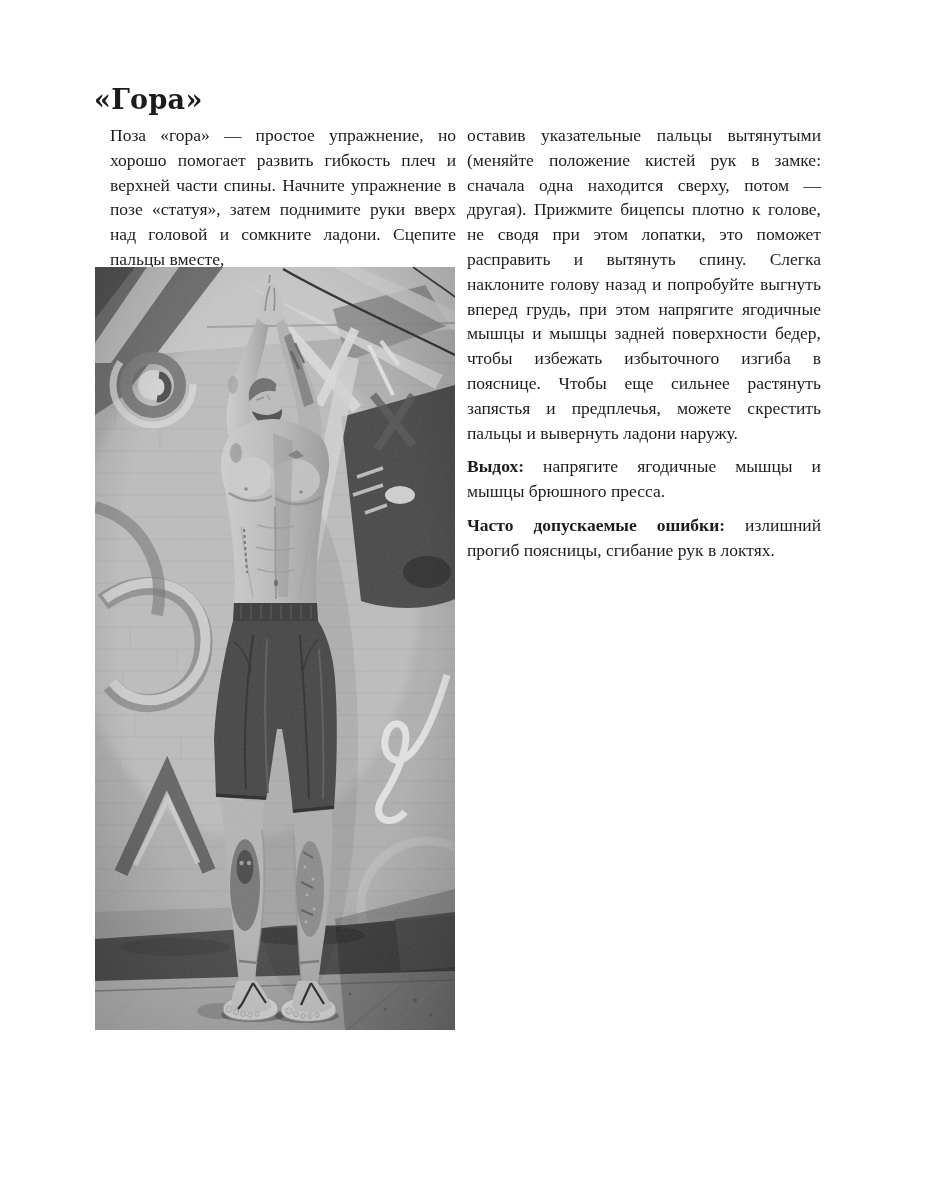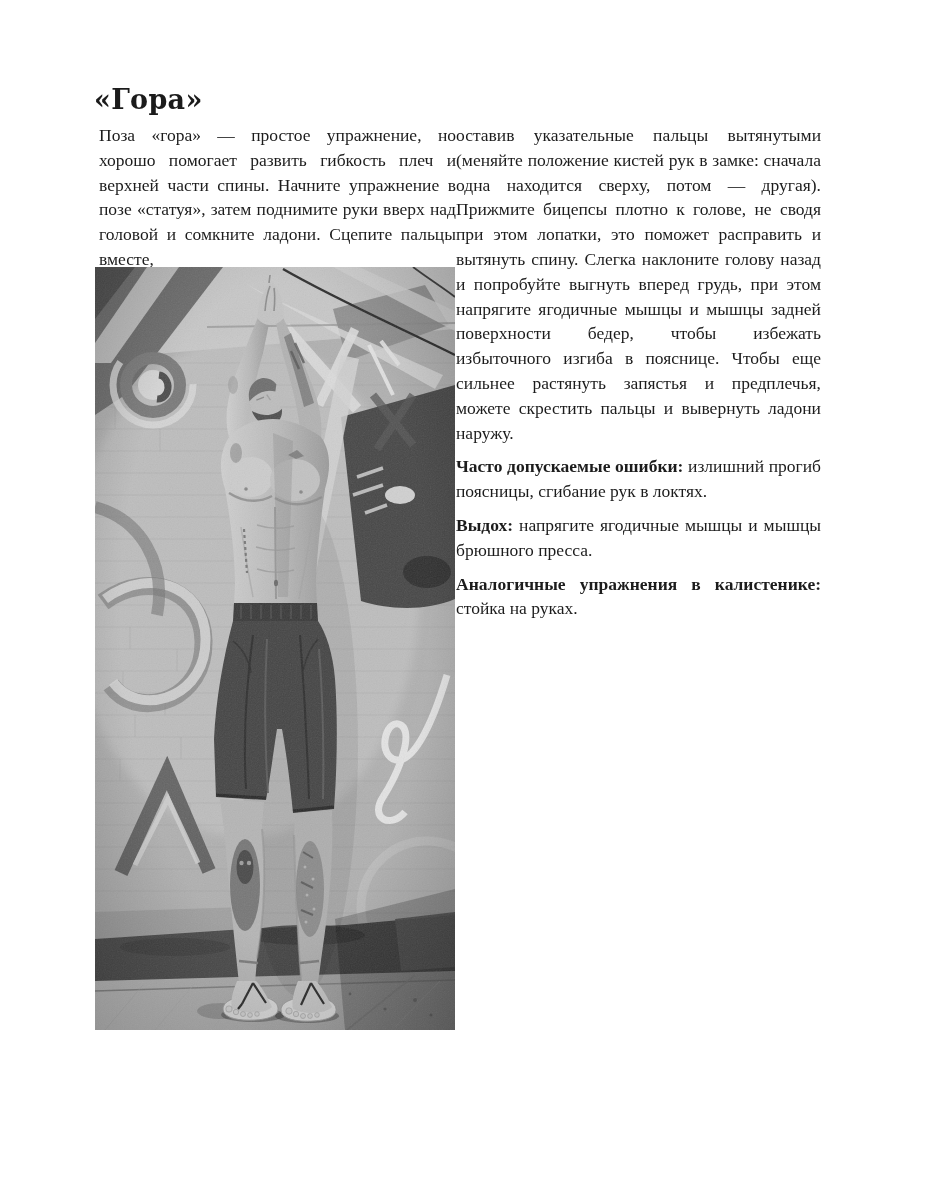--- a/index.html
+++ b/index.html
@@ -25,21 +25,21 @@
   }
   .col {
     position: absolute;
     top: 123px;
     text-align: justify;
     font-size: 17.5px;
     line-height: 24.8px;
   }
   .col-left  { left: 95px;  width: 361px; }
   .col-right { left: 452px; width: 369px; }
-  .col p { margin: 0 0 9px 4px; }
+  .col p { margin: 0 0 9px 15px; }
   .col p b { font-weight: 700; }
   .photo {
     position: absolute;
     left: 95px;
     top: 267px;
     width: 360px;
     height: 763px;
     margin: 0;
     background: #b0b0b0;
   }
@@ -268,23 +268,22 @@
         <path d="M 216,716 L 206,738 M 216,716 L 229,737" stroke="#2c2c2c" stroke-width="2.2" fill="none"></path>
       </g>
 
       <rect width="360" height="763" filter="url(#grain)" opacity="0.14"></rect>
       <rect width="360" height="763" fill="url(#gVig)"></rect>
     </svg>
   </figure>
 
   <div class="col col-right">
     <p>оставив указательные пальцы вытянутыми (меняйте положение кистей рук в замке: сначала одна находится сверху, потом — другая). Прижмите бицепсы плотно к голове, не сводя при этом лопатки, это поможет расправить и вытянуть спину. Слегка наклоните голову назад и попробуйте выгнуть вперед грудь, при этом напрягите ягодичные мышцы и мышцы задней поверхности бедер, чтобы избежать избыточного изгиба в пояснице. Чтобы еще сильнее растянуть запястья и предплечья, можете скрестить пальцы и вывернуть ладони наружу.</p>
+    <p><b>Выдох:</b><span> напрягите ягодичные мышцы и мышцы брюшного пресса.</span></p>
     <p><b>Часто допускаемые ошибки:</b><span> излишний прогиб поясницы, сгибание рук в локтях.</span></p>
-    <p><b>Выдох:</b><span> напрягите ягодичные мышцы и мышцы брюшного пресса.</span></p>
-    <p><b>Аналогичные упражнения в калистенике:</b><span> стойка на руках.</span></p>
   </div>
 
   <div class="chapter-bar">
     <span>02. Встать! Статическая растяжка</span>
   </div>
   <div class="page-number-box">
     <span>65</span>
   </div>
 
 </div>

